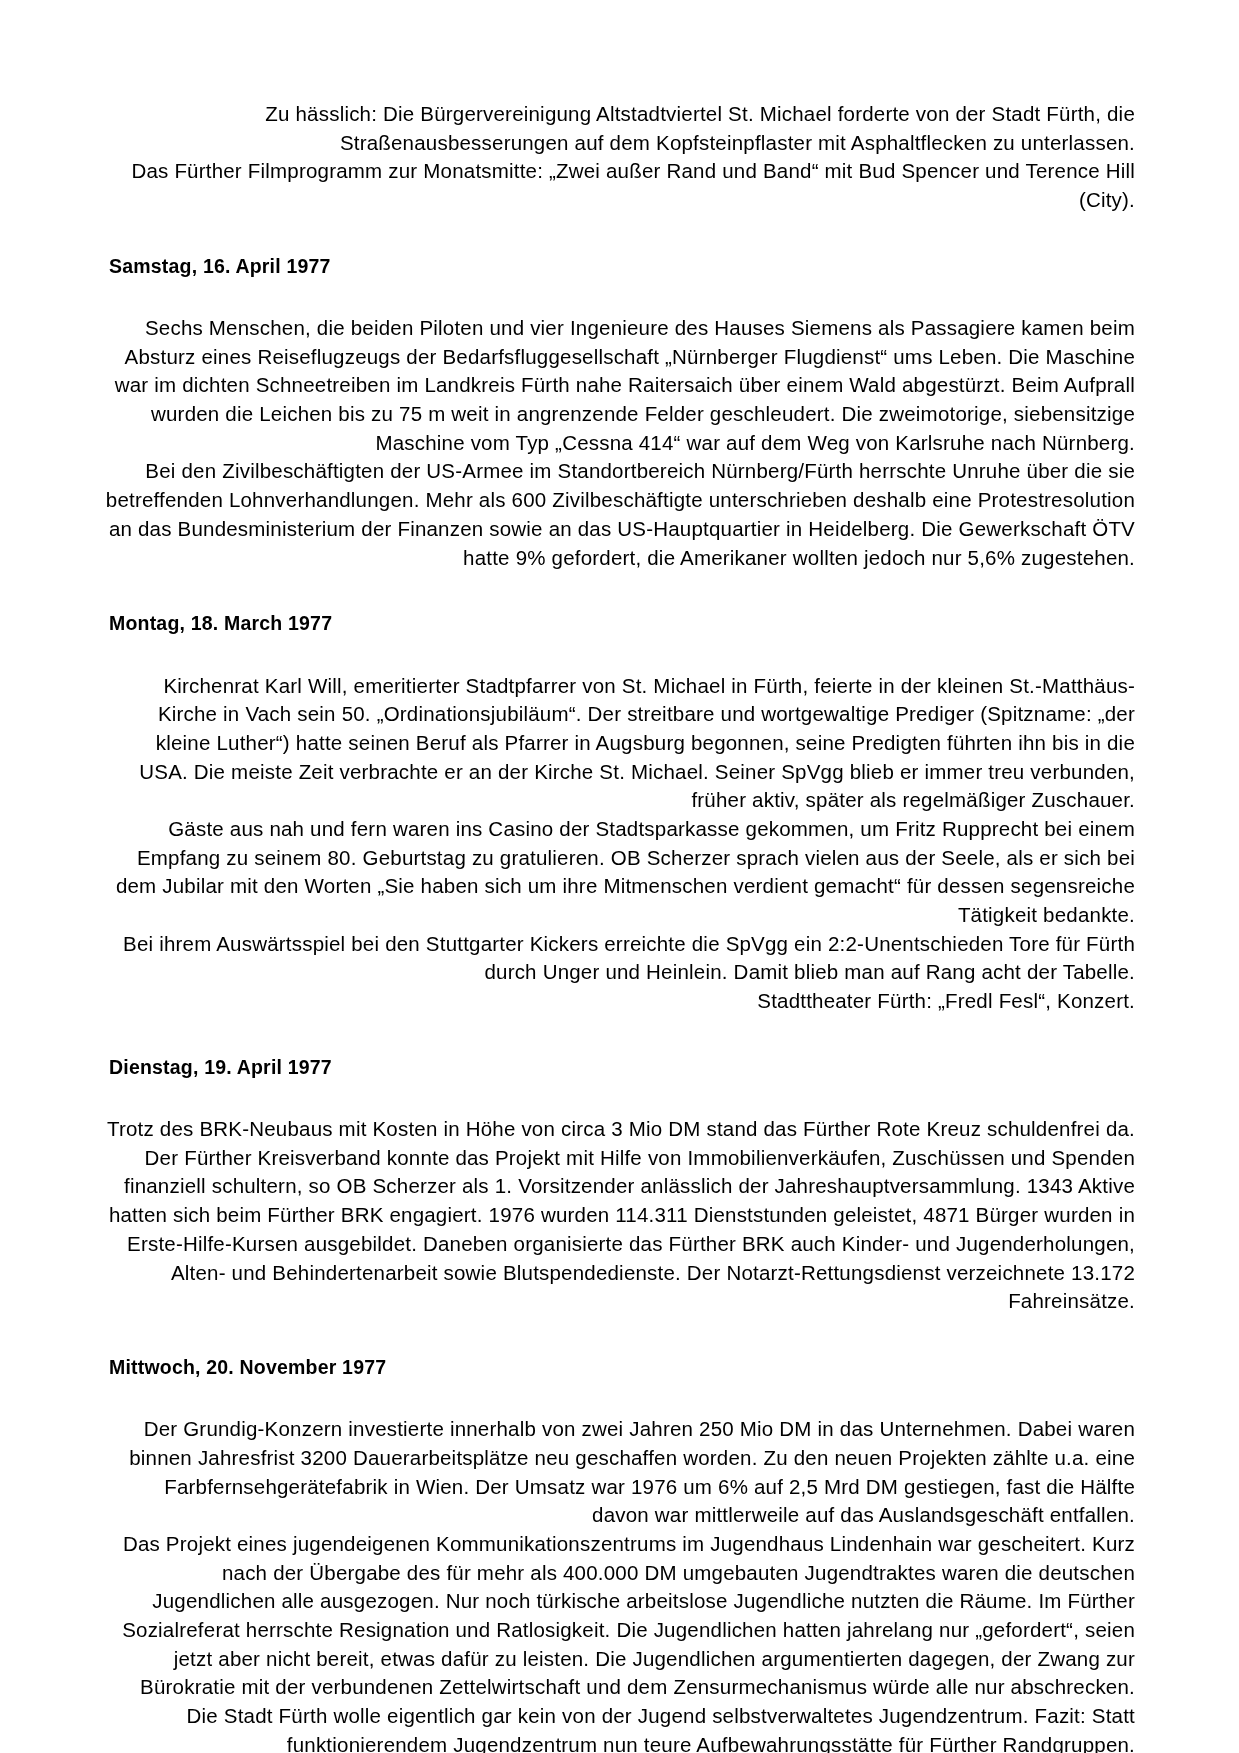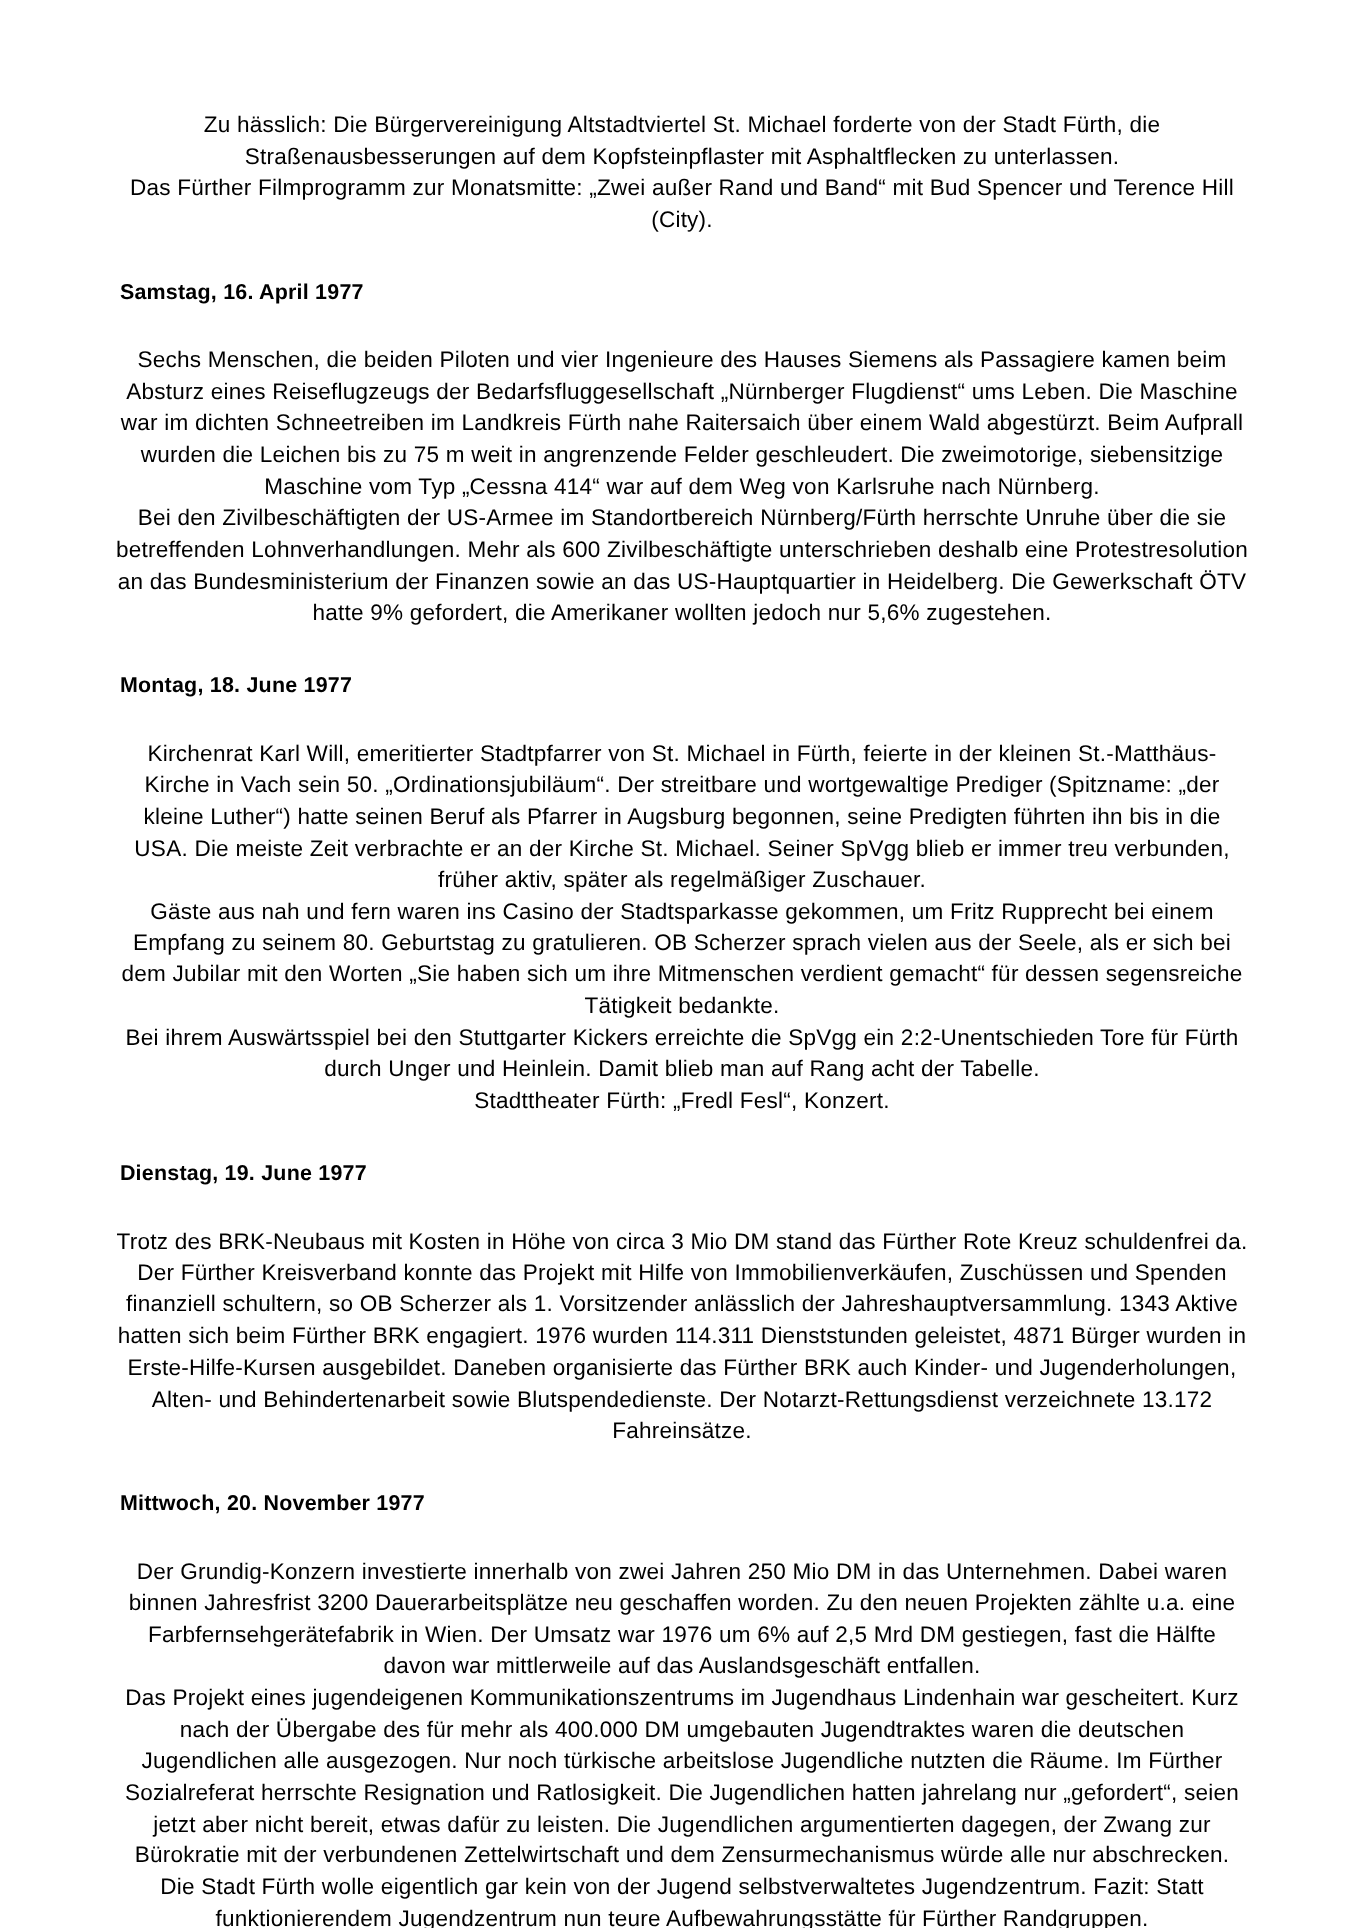--- a/index.html
+++ b/index.html
@@ -21,21 +21,21 @@
     box-sizing: border-box;
     padding: 100px 105px 60px 105px;
   }
   .doc-body {
     width: 1030px;
   }
   p.para {
     margin: 0;
     font-size: 20.5px;
     line-height: 1.40;
-    text-align: center;
+    text-align: right;
     letter-spacing: 0.01em;
   }
   h2.date-heading {
     margin: 4px;
     font-size: 19.5px;
     font-weight: bold;
     line-height: 1.40;
     letter-spacing: 0.01em;
   }
   .gap-md { height: 30px; }
@@ -48,26 +48,26 @@
   <div class="doc-body">
 
     <p class="para">Zu hässlich: Die Bürgervereinigung Altstadtviertel St. Michael forderte von der Stadt Fürth, die Straßenausbesserungen auf dem Kopfsteinpflaster mit Asphaltflecken zu unterlassen.<br>Das Fürther Filmprogramm zur Monatsmitte: „Zwei außer Rand und Band“ mit Bud Spencer und Terence Hill (City).</p>
 
     <div class="gap-lg"></div>
     <h2 class="date-heading">Samstag, 16. April 1977</h2>
     <div class="gap-md"></div>
     <p class="para">Sechs Menschen, die beiden Piloten und vier Ingenieure des Hauses Siemens als Passagiere kamen beim Absturz eines Reiseflugzeugs der Bedarfsfluggesellschaft „Nürnberger Flugdienst“ ums Leben. Die Maschine war im dichten Schneetreiben im Landkreis Fürth nahe Raitersaich über einem Wald abgestürzt. Beim Aufprall wurden die Leichen bis zu 75 m weit in angrenzende Felder geschleudert. Die zweimotorige, siebensitzige Maschine vom Typ „Cessna 414“ war auf dem Weg von Karlsruhe nach Nürnberg.<br>Bei den Zivilbeschäftigten der US-Armee im Standortbereich Nürnberg/Fürth herrschte Unruhe über die sie betreffenden Lohnverhandlungen. Mehr als 600 Zivilbeschäftigte unterschrieben deshalb eine Protestresolution an das Bundesministerium der Finanzen sowie an das US-Hauptquartier in Heidelberg. Die Gewerkschaft ÖTV hatte 9% gefordert, die Amerikaner wollten jedoch nur 5,6% zugestehen.</p>
 
     <div class="gap-lg"></div>
-    <h2 class="date-heading">Montag, 18. June 1977</h2>
+    <h2 class="date-heading">Montag, 18. March 1977</h2>
     <div class="gap-md"></div>
     <p class="para">Kirchenrat Karl Will, emeritierter Stadtpfarrer von St. Michael in Fürth, feierte in der kleinen St.-Matthäus-Kirche in Vach sein 50. „Ordinationsjubiläum“. Der streitbare und wortgewaltige Prediger (Spitzname: „der kleine Luther“) hatte seinen Beruf als Pfarrer in Augsburg begonnen, seine Predigten führten ihn bis in die USA. Die meiste Zeit verbrachte er an der Kirche St. Michael. Seiner SpVgg blieb er immer treu verbunden, früher aktiv, später als regelmäßiger Zuschauer.<br>Gäste aus nah und fern waren ins Casino der Stadtsparkasse gekommen, um Fritz Rupprecht bei einem Empfang zu seinem 80. Geburtstag zu gratulieren. OB Scherzer sprach vielen aus der Seele, als er sich bei dem Jubilar mit den Worten „Sie haben sich um ihre Mitmenschen verdient gemacht“ für dessen segensreiche Tätigkeit bedankte.<br>Bei ihrem Auswärtsspiel bei den Stuttgarter Kickers erreichte die SpVgg ein 2:2-Unentschieden Tore für Fürth durch Unger und Heinlein. Damit blieb man auf Rang acht der Tabelle.<br>Stadttheater Fürth: „Fredl Fesl“, Konzert.</p>
 
     <div class="gap-lg"></div>
-    <h2 class="date-heading">Dienstag, 19. June 1977</h2>
+    <h2 class="date-heading">Dienstag, 19. April 1977</h2>
     <div class="gap-md"></div>
     <p class="para">Trotz des BRK-Neubaus mit Kosten in Höhe von circa 3 Mio DM stand das Fürther Rote Kreuz schuldenfrei da. Der Fürther Kreisverband konnte das Projekt mit Hilfe von Immobilienverkäufen, Zuschüssen und Spenden finanziell schultern, so OB Scherzer als 1. Vorsitzender anlässlich der Jahreshauptversammlung. 1343 Aktive hatten sich beim Fürther BRK engagiert. 1976 wurden 114.311 Dienststunden geleistet, 4871 Bürger wurden in Erste-Hilfe-Kursen ausgebildet. Daneben organisierte das Fürther BRK auch Kinder- und Jugenderholungen, Alten- und Behindertenarbeit sowie Blutspendedienste. Der Notarzt-Rettungsdienst verzeichnete 13.172 Fahreinsätze.</p>
 
     <div class="gap-lg"></div>
     <h2 class="date-heading">Mittwoch, 20. November 1977</h2>
     <div class="gap-md"></div>
     <p class="para">Der Grundig-Konzern investierte innerhalb von zwei Jahren 250 Mio DM in das Unternehmen. Dabei waren binnen Jahresfrist 3200 Dauerarbeitsplätze neu geschaffen worden. Zu den neuen Projekten zählte u.a. eine Farbfernsehgerätefabrik in Wien. Der Umsatz war 1976 um 6% auf 2,5 Mrd DM gestiegen, fast die Hälfte davon war mittlerweile auf das Auslandsgeschäft entfallen.<br>Das Projekt eines jugendeigenen Kommunikationszentrums im Jugendhaus Lindenhain war gescheitert. Kurz nach der Übergabe des für mehr als 400.000 DM umgebauten Jugendtraktes waren die deutschen Jugendlichen alle ausgezogen. Nur noch türkische arbeitslose Jugendliche nutzten die Räume. Im Fürther Sozialreferat herrschte Resignation und Ratlosigkeit. Die Jugendlichen hatten jahrelang nur „gefordert“, seien jetzt aber nicht bereit, etwas dafür zu leisten. Die Jugendlichen argumentierten dagegen, der Zwang zur Bürokratie mit der verbundenen Zettelwirtschaft und dem Zensurmechanismus würde alle nur abschrecken. Die Stadt Fürth wolle eigentlich gar kein von der Jugend selbstverwaltetes Jugendzentrum. Fazit: Statt funktionierendem Jugendzentrum nun teure Aufbewahrungsstätte für Fürther Randgruppen.<br>Stadttheater Fürth: „Eine Rose zum Frühstück“, Komödie von Barillet/Gredy (Komödie im Marquardt Stuttgart).</p>
 
   </div>
 

